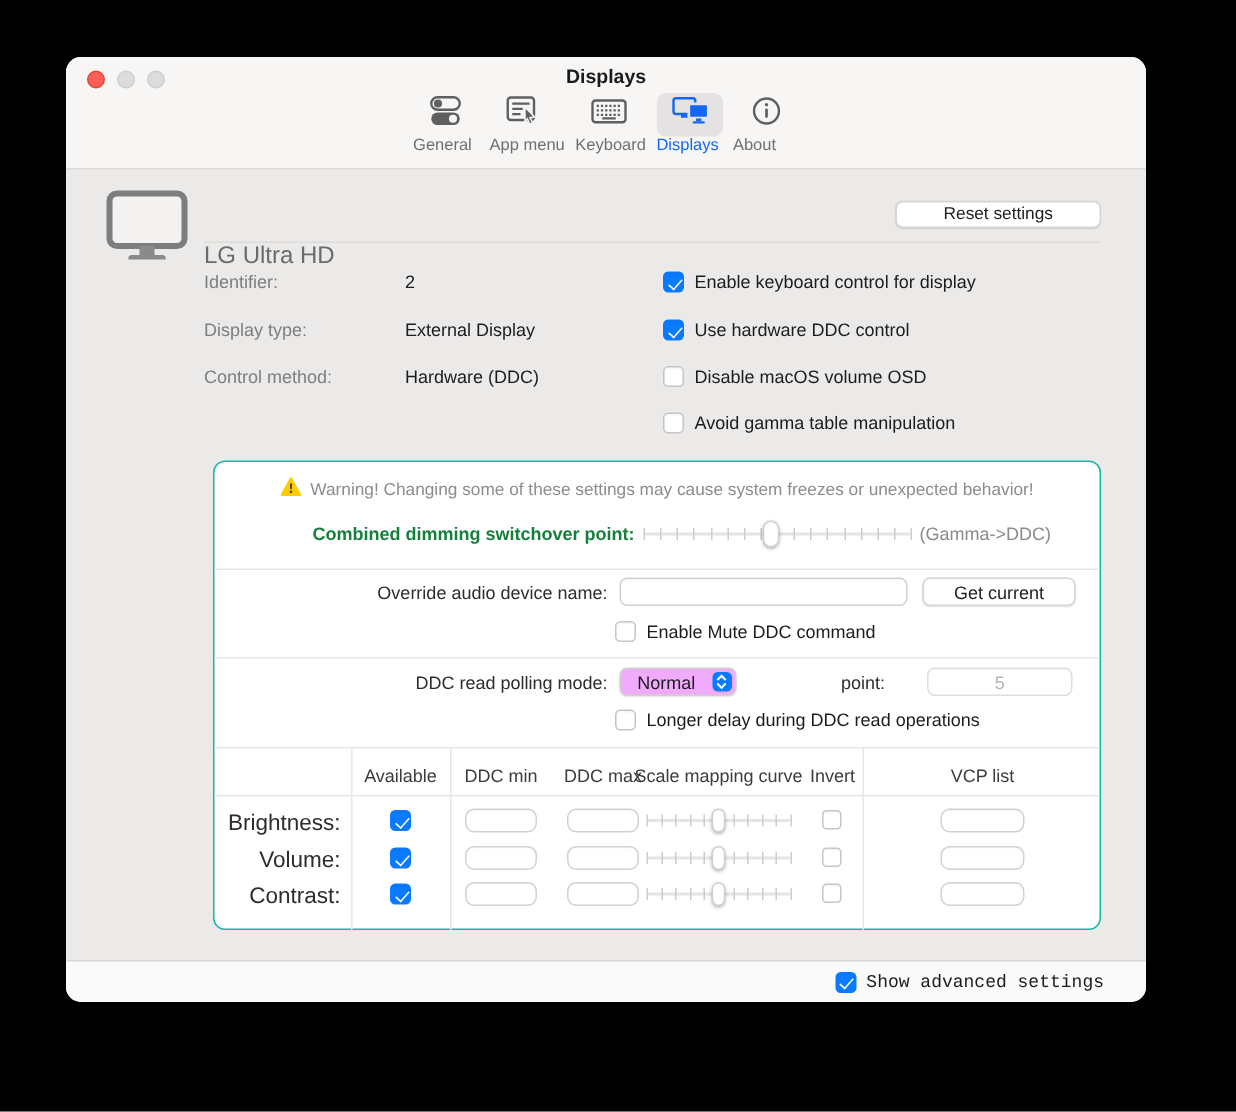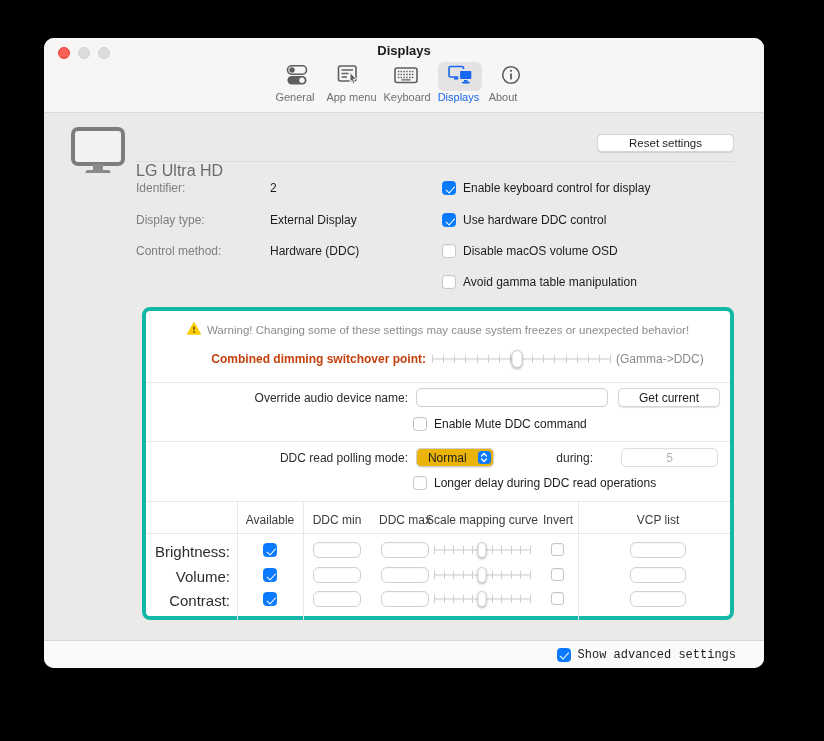--- a/index.html
+++ b/index.html
@@ -64,21 +64,21 @@
   }
   .cb.checked { background:#0a7aff; border-color:#0a7aff; }
   .cb.checked::after {
     content:""; position:absolute; left:4.6px; top:1.6px; width:3.6px; height:7.6px;
     border:solid #fff; border-width:0 1.7px 1.7px 0; transform:rotate(42deg);
   }
   .cb.small { width:13px; height:13px; border-radius:3px; }
   
   .card {
     position:absolute; left:98px; top:193px; width:592px; height:313px;
-    background:#fff; border:4px solid #14b8a6; border-radius:8px;
+    background:#fff; border:1px solid #14b8a6; border-radius:8px;
   }
   .warn-row { position:absolute; top:10px; left:0; right:0; display:flex; justify-content:center; align-items:center; gap:6px; }
   .warn-text { font-size:11.5px; color:#8c8c8c; }
   .card-divider { position:absolute; left:0; right:0; height:1px; background:#e9e7e6; }
   .rlabel { position:absolute; left:0; text-align:right; font-size:12px; color:#2d2d2f; }
   .field {
     background:#fff; border:1px solid #d3d1d0; border-radius:5px;
     box-shadow:inset 0 0.5px 1px rgba(0,0,0,.05);
     font-size:12px; color:#1c1c1e; display:flex; align-items:center; padding:0 6px;
   }
@@ -89,21 +89,21 @@
   .slider .track { position:absolute; left:0; right:0; top:50%; height:2px; margin-top:-1px; background:#e6e4e3; border-radius:1px; }
   .slider .tick { position:absolute; top:50%; width:1px; height:8px; margin-top:-4px; background:#cfcdcc; }
   .slider .handle {
     position:absolute; top:0; bottom:0; width:11px; border-radius:6px;
     background:#fff; border:0.5px solid #d2d0cf; transform:translateX(-50%);
     box-shadow:0 1px 2.5px rgba(0,0,0,.3);
   }
   .slider.small .handle { width:9px; border-radius:5px; }
   
   .dropdown {
-    position:absolute; background:#eab308; border:1px solid #d3d1d0; border-radius:5px;
+    position:absolute; background:#f0abfc; border:1px solid #d3d1d0; border-radius:5px;
     box-shadow:0 0.5px 1px rgba(0,0,0,.1);
     display:flex; align-items:center; font-size:12px; color:#1c1c1e;
   }
   .dropdown .dtext { flex:1; text-align:center; }
   .stepper {
     width:13px; height:13px; margin-right:2.5px; border-radius:3.5px; background:#0a7aff;
     display:flex; align-items:center; justify-content:center; flex:0 0 auto;
   }
   
   .vline { position:absolute; width:1px; background:#e9e7e6; top:190px; height:123px; }
@@ -244,21 +244,21 @@
       <div class="warn-row">
         <span>
           <svg width="14" height="13" viewBox="0 0 14 13">
             <path d="M7 0.9 L13.3 12 H0.7 Z" fill="#ffcc00" stroke="#ffcc00" stroke-width="1.4" stroke-linejoin="round"></path>
             <rect x="6.35" y="4.2" width="1.3" height="4" rx="0.65" fill="#514000"></rect>
             <circle cx="7" cy="9.9" r="0.85" fill="#514000"></circle>
           </svg></span>
         <span class="warn-text">Warning! Changing some of these settings may cause system freezes or unexpected behavior!</span>
       </div>
 
-      <div class="rlabel" style="width:280px; top:41px; font-weight:700; color:#c2410c">Combined dimming switchover point:</div>
+      <div class="rlabel" style="width:280px; top:41px; font-weight:700; color:#15803d">Combined dimming switchover point:</div>
       <div class="slider" style="left:286px; top:39px; width:178px; height:18px">
           <div class="track"></div>
           <span class="tick" style="left:0.00%"></span>
           <span class="tick" style="left:6.25%"></span>
           <span class="tick" style="left:12.50%"></span>
           <span class="tick" style="left:18.75%"></span>
           <span class="tick" style="left:25.00%"></span>
           <span class="tick" style="left:31.25%"></span>
           <span class="tick" style="left:37.50%"></span>
           <span class="tick" style="left:43.75%"></span>
@@ -291,21 +291,21 @@
       <div class="rlabel" style="width:262px; top:140px">DDC read polling mode:</div>
       <div class="dropdown" style="left:270px; top:137px; width:78px; height:19px">
         <span class="dtext">Normal</span>
         <span class="stepper">
           <svg width="8" height="11" viewBox="0 0 8 11">
             <path d="M1.6 4 L4 1.4 L6.4 4" fill="none" stroke="#fff" stroke-width="1.4" stroke-linecap="round" stroke-linejoin="round"></path>
             <path d="M1.6 7 L4 9.6 L6.4 7" fill="none" stroke="#fff" stroke-width="1.4" stroke-linecap="round" stroke-linejoin="round"></path>
           </svg>
           </span>
       </div>
-      <div class="rlabel" style="left:380px; width:67px; top:140px">during:</div>
+      <div class="rlabel" style="left:380px; width:67px; top:140px">point:</div>
       <div class="field disabled" style="position:absolute; left:475px; top:137px; width:97px; height:19px">5</div>
 
       <div class="cbrow" style="left:267px; top:165px">
         <span class="cb"></span>
         <span>Longer delay during DDC read operations</span>
       </div>
 
       <div class="card-divider" style="top:190px"></div>
 
       <div class="vline" style="left:91px"></div>

